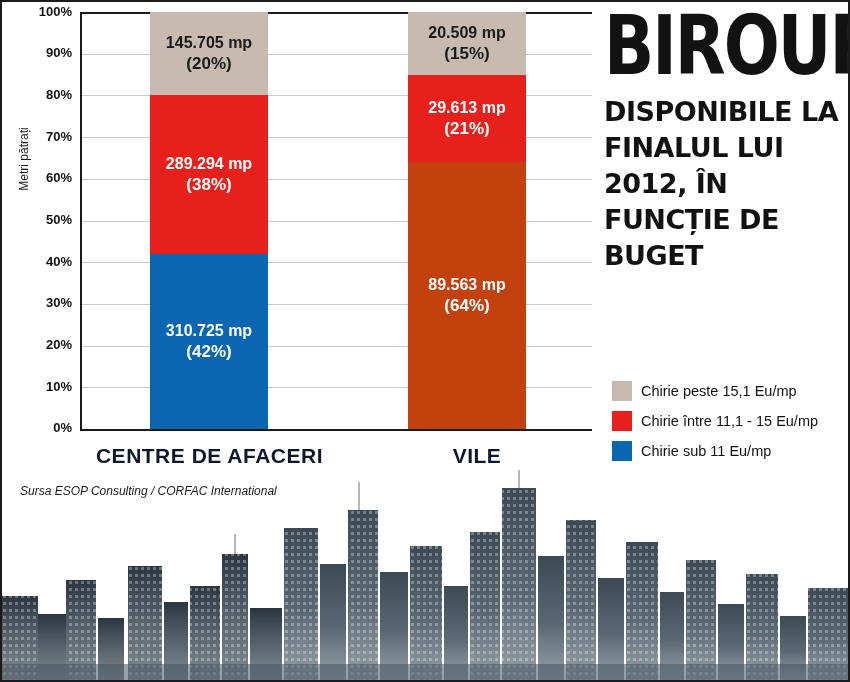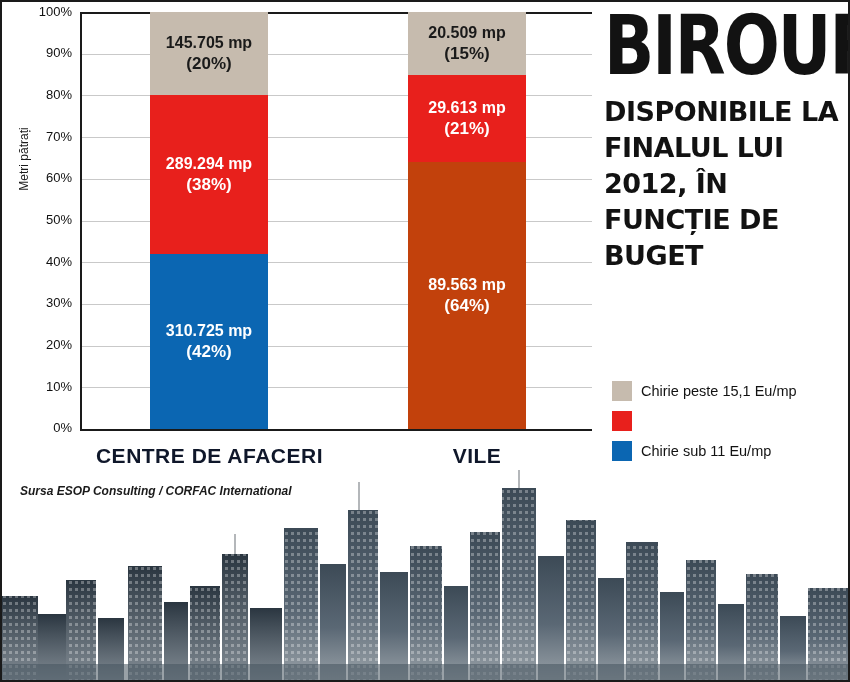--- a/index.html
+++ b/index.html
@@ -42,21 +42,21 @@
     font-size: 12px;
     color: #1a1a1a;
   }
   .y-tick-label {
     position: absolute;
     right: 0;
     width: 44px;
     text-align: right;
     font-size: 13px;
     color: #111;
-    font-weight: normal;
+    font-weight: bold;
     line-height: 10px;
   }
   #y-ticks {
     position: absolute;
     left: 10px;
     top: 0;
     width: 60px;
     height: 430px;
   }
   #plot {
@@ -110,21 +110,21 @@
     color: #0f172a;
     text-align: center;
     letter-spacing: 0.5px;
   }
   #source-note {
     position: absolute;
     left: 18px;
     top: 482px;
     font-size: 12px;
     font-style: italic;
-    font-weight: bold;
+    font-weight: normal;
     color: #1a1a1a;
   }
 
   
   #right-panel {
     position: absolute;
     right: 2px;
     top: 2px;
     width: 248px;
     height: 462px;
@@ -266,20 +266,21 @@
       <div id="headline-sub">DISPONIBILE LA FINALUL LUI 2012, ÎN FUNCȚIE DE BUGET</div>
     </div>
 
     <div id="legend">
       <div class="legend-item">
         <span class="legend-swatch" style="background:#c6bbae;"></span>
         <span class="legend-label">Chirie peste 15,1 Eu/mp</span>
       </div>
       <div class="legend-item">
         <span class="legend-swatch" style="background:#e8201c;"></span>
+        <span class="legend-label">Chirie între 11,1 - 15 Eu/mp</span>
       </div>
       <div class="legend-item">
         <span class="legend-swatch" style="background:#0b66b2;"></span>
         <span class="legend-label">Chirie sub 11 Eu/mp</span>
       </div>
     </div>
   </div>
 
   <div id="skyline">
     <svg width="846" height="212" viewBox="0 0 846 212" xmlns="http://www.w3.org/2000/svg" aria-hidden="true">

